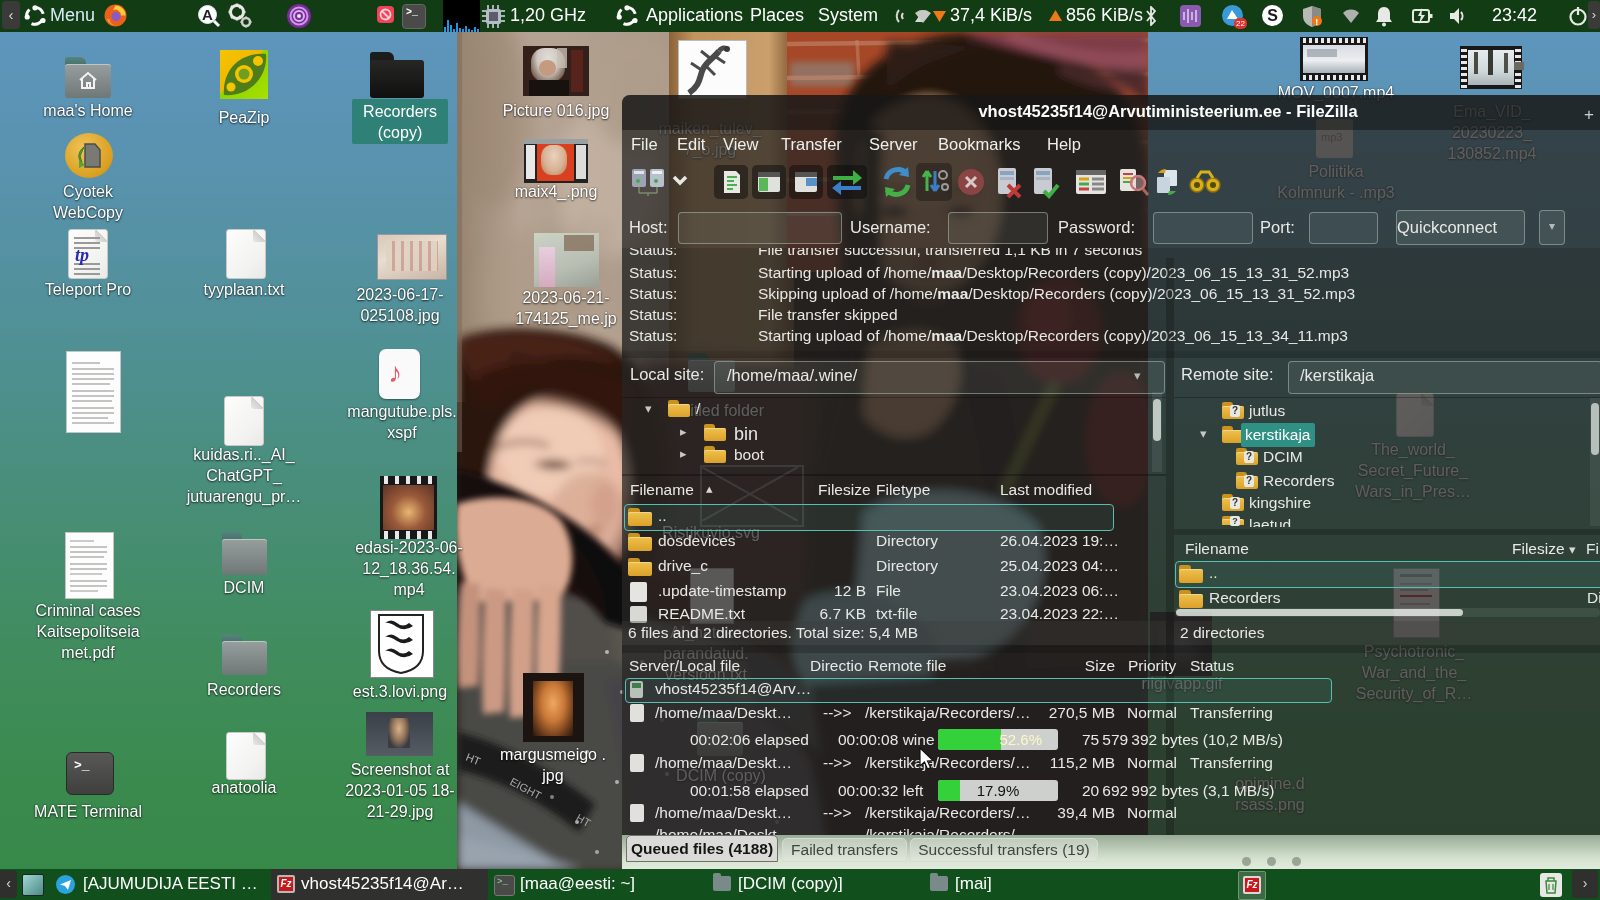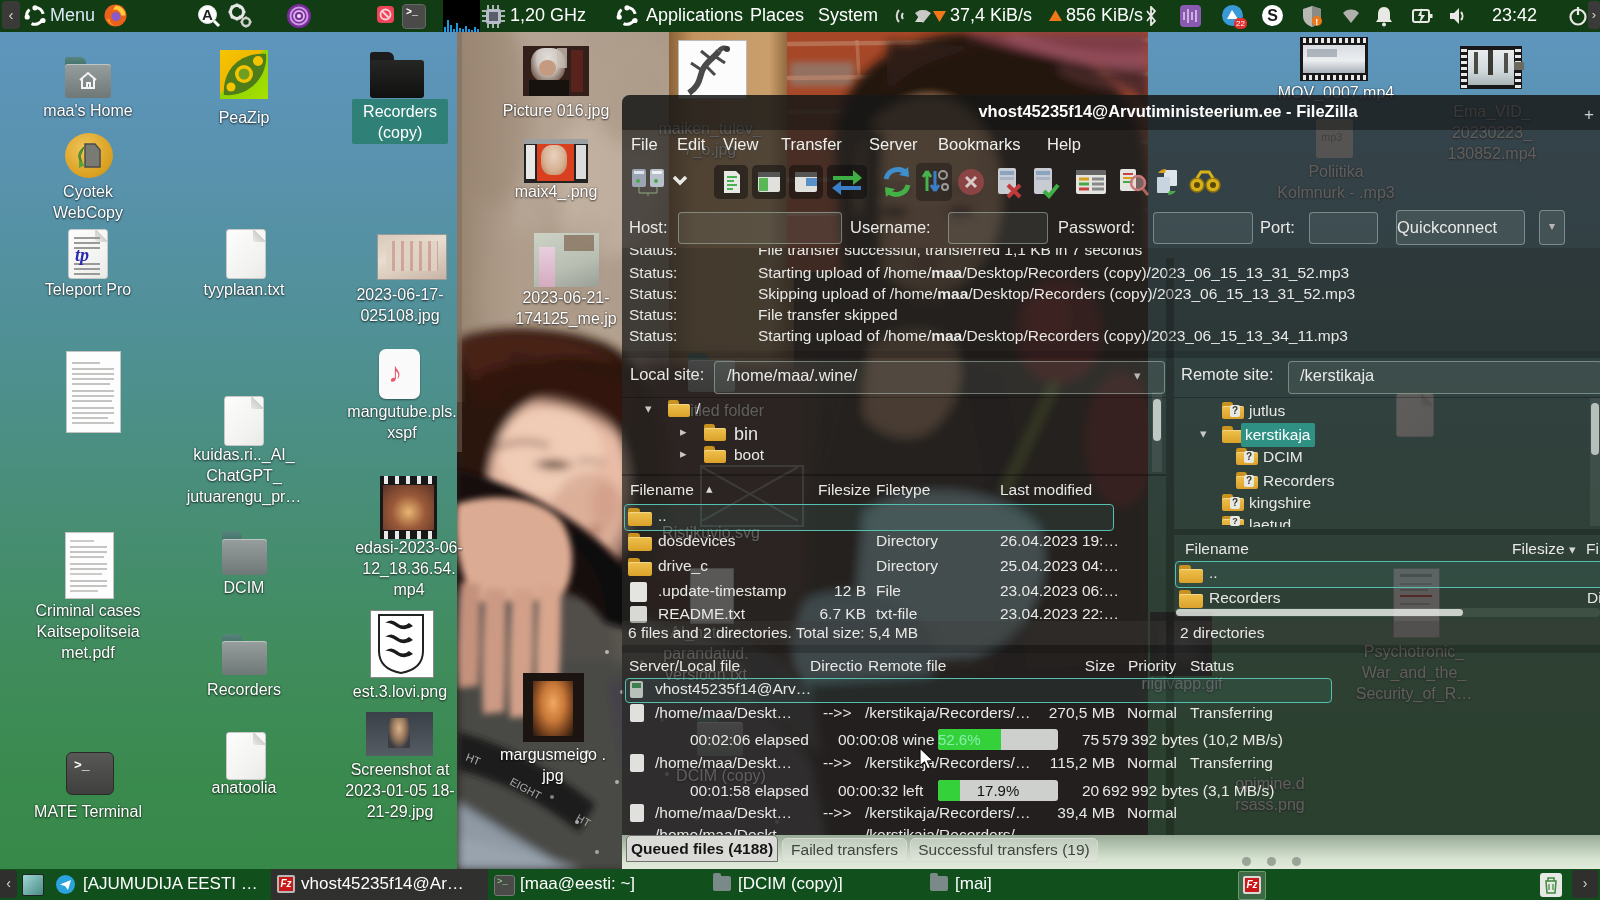--- a/index.html
+++ b/index.html
@@ -399,20 +399,21 @@
         <div class="abs" style="left:46px;top:12px;width:10px;height:8px;background:#6a6a60;"></div>
         </div>
       </div>
     <div class="dlabel" style="left:1422px;top:101px;width:140px;">Ema_VID_<br>20230223_<br>130852.mp4</div>
 
     <div class="abs" style="left:1316px;top:119px;width:37px;height:39px;background:#d8d8d8;border-radius:3px;">
       <div class="abs" style="left:5px;top:12px;font-size:11px;color:#888;">mp3</div>
       </div>
     <div class="dlabel" style="left:1276px;top:161px;width:120px;">Poliitika<br>Kolmnurk - .mp3</div>
     <div class="paper" style="left:1396px;top:393px;width:36px;height:42px;"></div>
+    <div class="dlabel" style="left:1343px;top:439px;width:140px;">The_world_<br>Secret_Future_<br>Wars_in_Pres…</div>
     <div class="abs" style="left:1393px;top:568px;width:45px;height:68px;background:#f4f4f2;border:1px solid #999;">
       <div class="abs" style="left:6px;top:5px;width:32px;height:3px;background:#999;"></div>
       <div class="abs" style="left:6px;top:14px;width:32px;height:2px;background:#bbb;"></div>
       <div class="abs" style="left:6px;top:20px;width:28px;height:2px;background:#bbb;"></div>
       <div class="abs" style="left:6px;top:26px;width:32px;height:2px;background:#c33;"></div>
       <div class="abs" style="left:6px;top:34px;width:30px;height:2px;background:#bbb;"></div>
       </div>
     <div class="dlabel" style="left:1344px;top:641px;width:140px;">Psychotronic_<br>War_and_the_<br>Security_of_R…</div>
     <div class="abs" style="left:1150px;top:612px;width:62px;height:64px;background:#1e1e22;">
       <div class="abs" style="left:8px;top:8px;width:46px;height:48px;background:radial-gradient(circle,#4a4a55 0%,#222 70%);"></div>
@@ -742,21 +743,21 @@
     <div class="wtxt" style="left:33px;top:609px;font-size:15.5px;">/home/maa/Deskt…</div>
     <div class="wtxt" style="left:201px;top:609px;font-size:15.5px;">--&gt;&gt;</div>
     <div class="wtxt" style="left:243px;top:609px;font-size:15.5px;">/kerstikaja/Recorders/…</div>
     <div class="wtxt" style="left:420px;top:609px;width:73px;text-align:right;font-size:15.5px;">270,5 MB</div>
     <div class="wtxt" style="left:505px;top:609px;font-size:15.5px;">Normal</div>
     <div class="wtxt" style="left:568px;top:609px;font-size:15.5px;">Transferring</div>
     <div class="wtxt" style="left:68px;top:636px;font-size:15.5px;">00:02:06 elapsed</div>
     <div class="wtxt" style="left:216px;top:636px;font-size:15.5px;">00:00:08 wine</div>
     <div class="abs" style="left:316px;top:634px;width:120px;height:21px;background:rgba(235,240,235,.85);border-radius:3px;overflow:hidden;">
       <div class="abs" style="left:0;top:0;width:63px;height:21px;background:#35d13a;"></div>
-      <div class="abs" style="left:0;top:2px;width:104px;text-align:left;color:#86efac;font-size:15px;">52.6%</div>
+      <div class="abs" style="left:0;top:2px;width:104px;text-align:right;color:#fef9c3;font-size:15px;">52.6%</div>
       </div>
     <div class="wtxt" style="left:460px;top:636px;font-size:15.5px;">75 579 392 bytes (10,2 MB/s)</div>
     <div class="abs" style="left:8px;top:659px;width:14px;height:18px;background:#e0e0dc;border-radius:2px;"></div>
     <div class="wtxt" style="left:33px;top:659px;font-size:15.5px;">/home/maa/Deskt…</div>
     <div class="wtxt" style="left:201px;top:659px;font-size:15.5px;">--&gt;&gt;</div>
     <div class="wtxt" style="left:243px;top:659px;font-size:15.5px;">/kerstikaja/Recorders/…</div>
     <div class="wtxt" style="left:420px;top:659px;width:73px;text-align:right;font-size:15.5px;">115,2 MB</div>
     <div class="wtxt" style="left:505px;top:659px;font-size:15.5px;">Normal</div>
     <div class="wtxt" style="left:568px;top:659px;font-size:15.5px;">Transferring</div>
     <div class="wtxt" style="left:68px;top:687px;font-size:15.5px;">00:01:58 elapsed</div>

